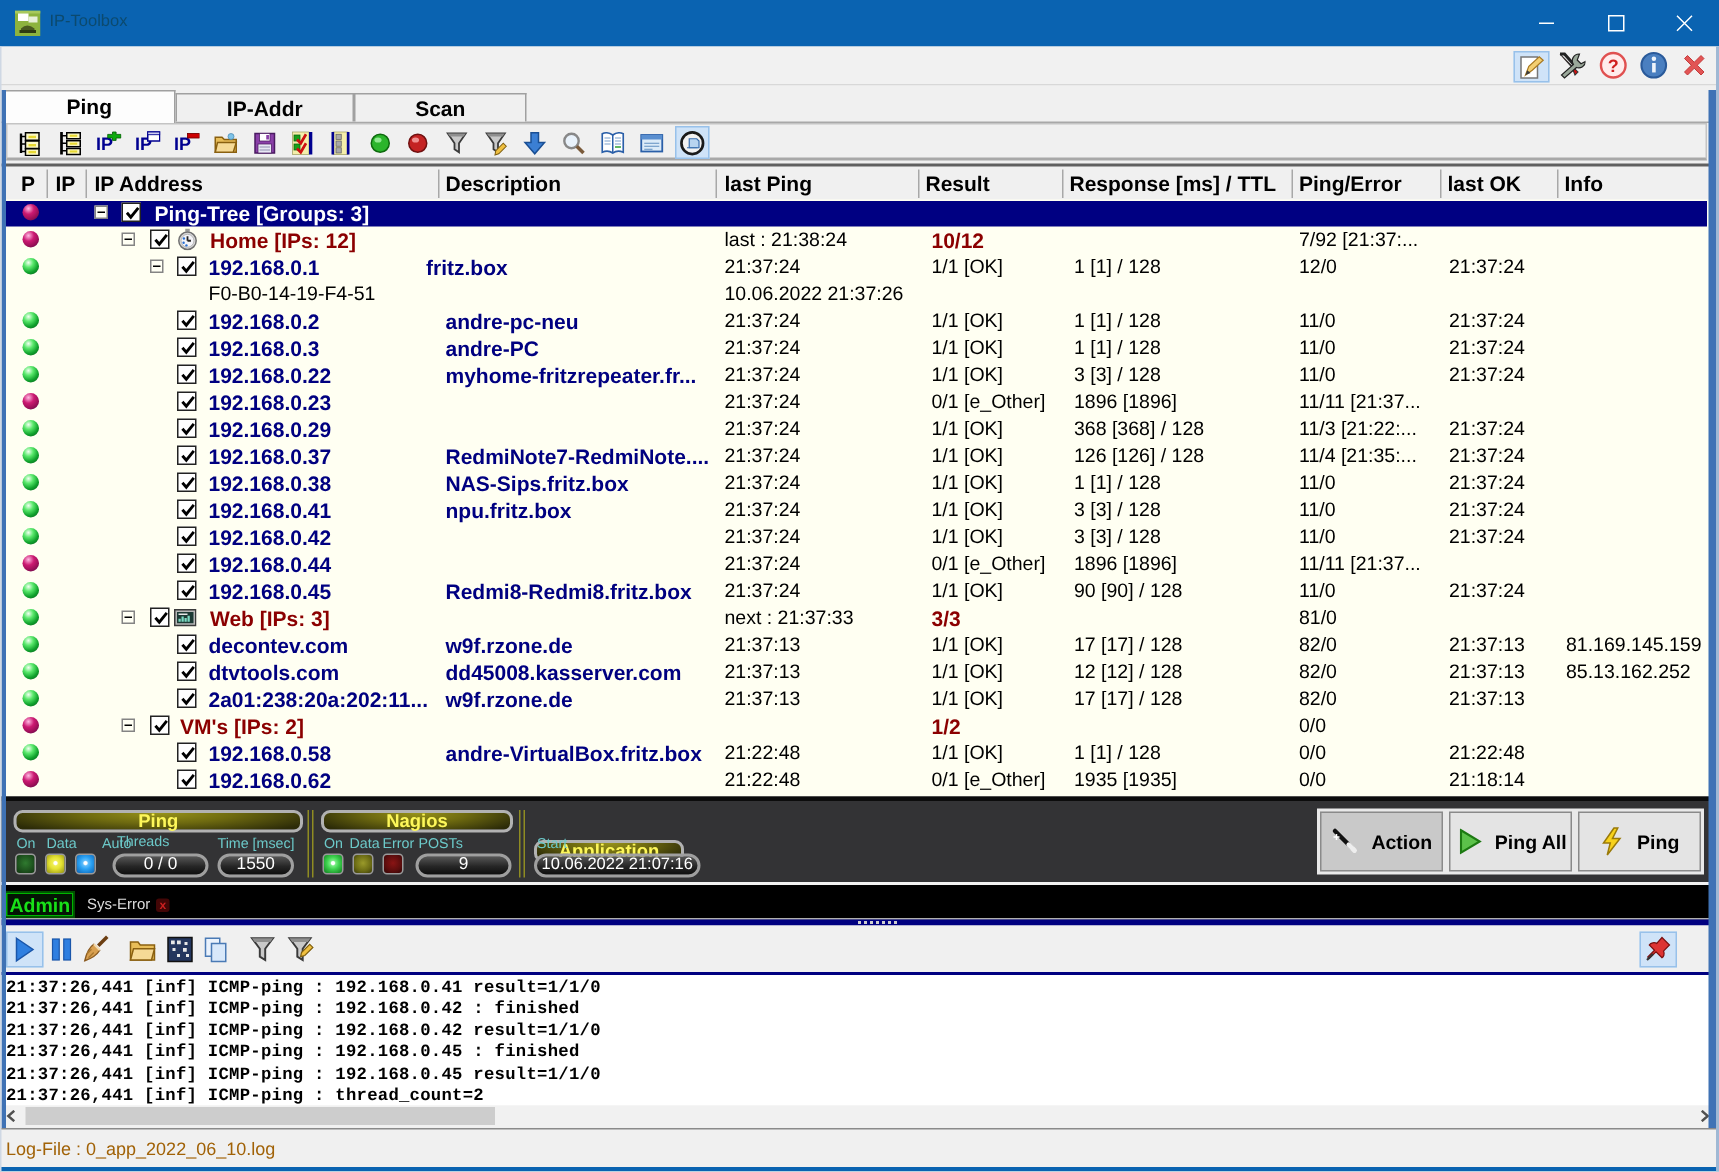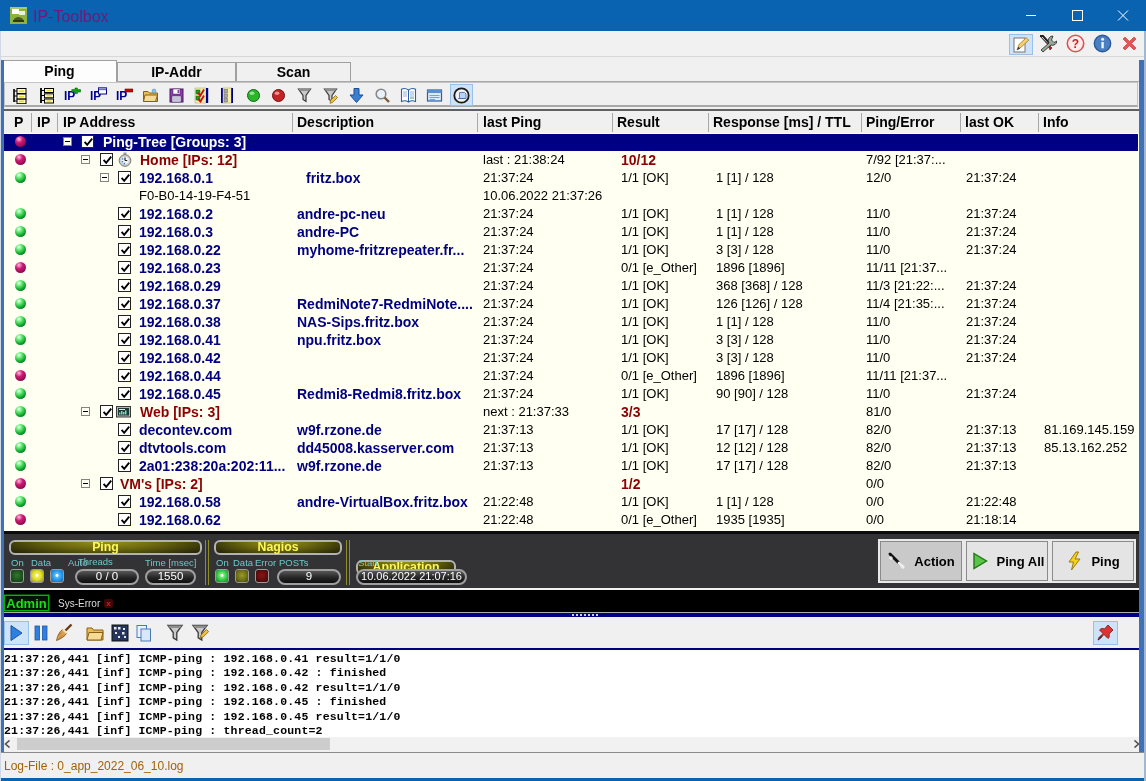--- a/index.html
+++ b/index.html
@@ -32,21 +32,21 @@
 
 <div class="abs" style="left:0;top:0;width:1146px;height:31px;background:#0a63b1;"></div>
 <svg class="abs" style="left:10px;top:7px" width="17" height="17" viewBox="0 0 17 17">
     <rect x="0" y="0" width="17" height="17" fill="#8db33e"></rect>
     <rect x="0" y="0" width="17" height="2" fill="#a8c95c"></rect>
     <rect x="2" y="2" width="7" height="5" fill="#fff"></rect>
     <rect x="9" y="4" width="6" height="4" fill="#e8f0d8"></rect>
     <path d="M4 12 q4 -4 9 0 l0 2 l-9 0 z" fill="#4a5a20"></path>
     <rect x="3" y="13" width="11" height="2" fill="#2f3a12"></rect>
   </svg>
-<span class="abs" style="left:33px;top:8px;color:#701a75;font-size:16px;">IP-Toolbox</span>
+<span class="abs" style="left:33px;top:8px;color:#0c4a6e;font-size:11px;">IP-Toolbox</span>
 <svg class="abs" style="left:1008px;top:0;" width="138" height="31" viewBox="0 0 138 31">
  <path d="M18 15.5 H28" stroke="#fff" stroke-width="1"></path>
  <rect x="64.5" y="10.5" width="10" height="10" fill="none" stroke="#fff" stroke-width="1"></rect>
  <path d="M110 10.5 L120 20.5 M120 10.5 L110 20.5" stroke="#fff" stroke-width="1"></path>
 </svg>
 <div class="abs" style="left:0;top:31px;width:1146px;height:26px;background:#f1f1f1;border-bottom:1px solid #d8d8d8;"></div>
 <div class="selbox" style="left:1009px;top:34px;width:24px;height:21px;"></div>
 <svg class="abs" style="left:1012px;top:36px" width="18" height="18" viewBox="0 0 18 18">
     <rect x="2" y="2" width="11" height="14" fill="#fff" stroke="#777"></rect>
     <path d="M5 14 L7.2 8.2 L14.2 1.8 L16.8 4.2 L9.5 10.8 L5 14 Z" fill="#f3cf72" stroke="#a87820" stroke-width="0.8"></path>
@@ -261,21 +261,21 @@
     <span class="dot dg" style="left:15px;top:3px;"></span>
     <span class="mb" style="left:100px;top:4px;">
       <i></i>
     </span>
     <span class="cb" style="left:118px;top:2px;">
       <svg width="13" height="13" viewBox="0 0 13 13">
         <path d="M2.6 5.8 L5.2 8.8 L10.2 2.6" stroke="#000" stroke-width="1.9" fill="none"></path>
       </svg>
     </span>
     <span class="c nav" style="left:139px;">192.168.0.1</span>
-    <span class="c nav" style="left:306px;">fritz.box</span>
+    <span class="c nav" style="left:284px;">fritz.box</span>
     <span class="c blk" style="left:483px;">21:37:24</span>
     <span class="c blk" style="left:621px;">1/1 [OK]</span>
     <span class="c blk" style="left:716px;">1 [1] / 128</span>
     <span class="c blk" style="left:866px;">12/0</span>
     <span class="c blk" style="left:966px;">21:37:24</span>
   </div>
 <div class="row" style="top:187px;">
     <span class="c blk" style="left:139px;font-weight:normal;">F0-B0-14-19-F4-51</span>
     <span class="c blk" style="left:483px;">10.06.2022 21:37:26</span>
   </div>

